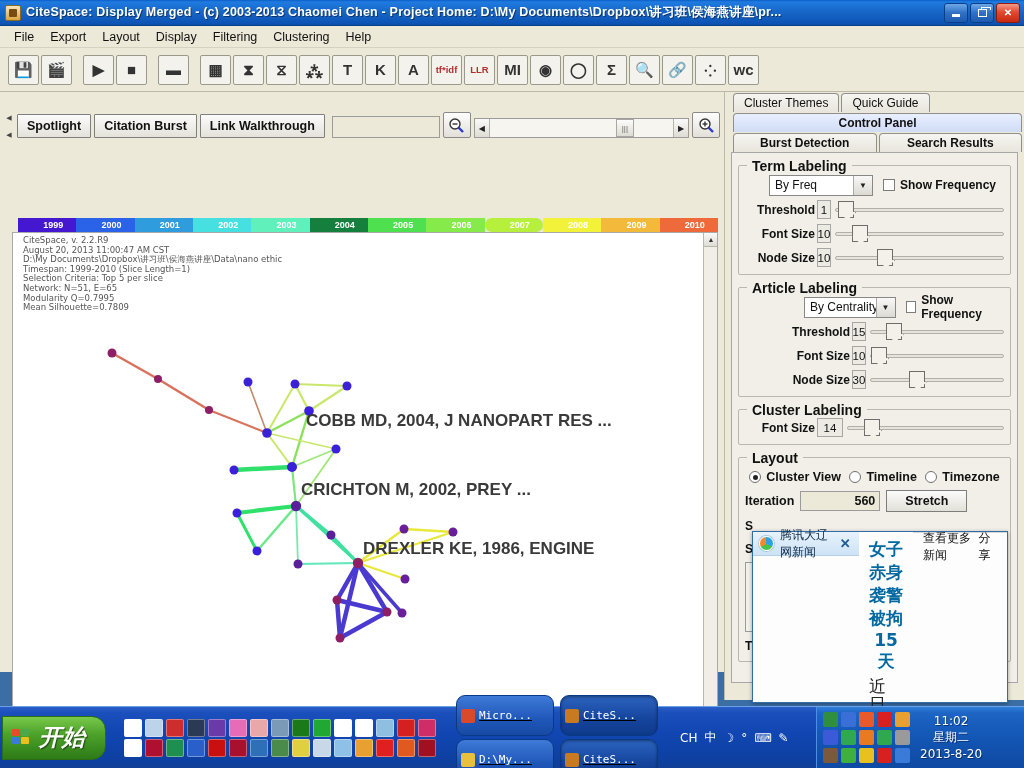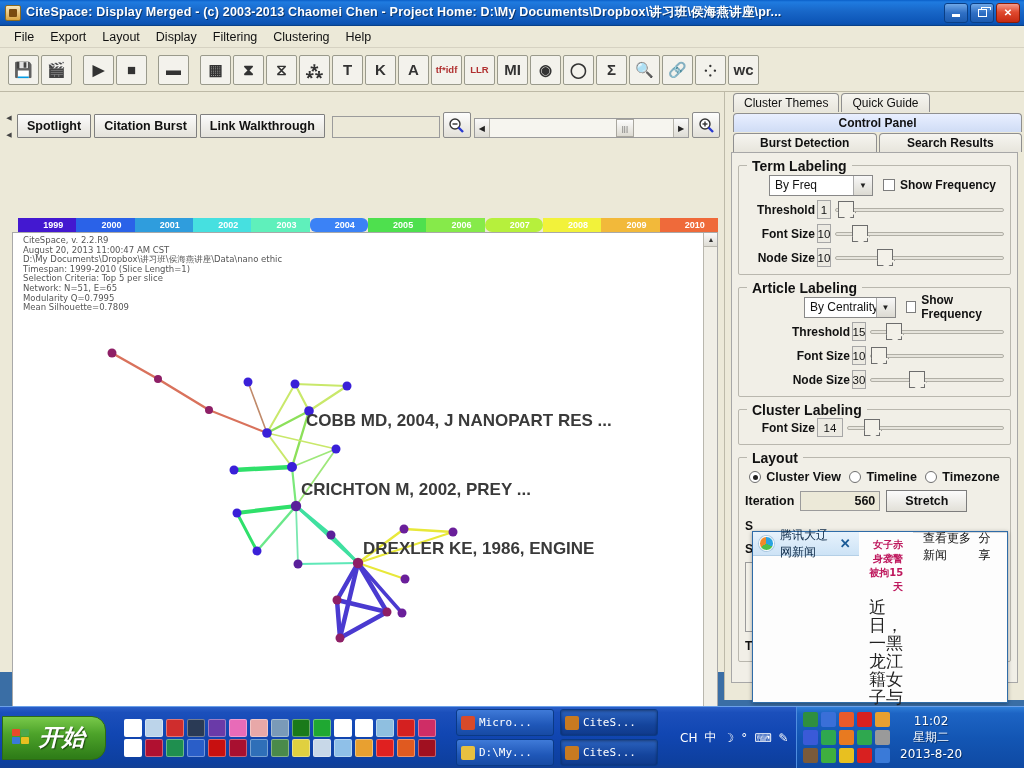--- a/index.html
+++ b/index.html
@@ -199,21 +199,21 @@
     height:24px;background:linear-gradient(#e7f2fc,#cde3f6);display:flex;align-items:center;
     border-bottom:1px solid #b4cfe6;padding-left:6px;
   }
   .pop-logo{width:15px;height:15px;border-radius:50%;
     background:conic-gradient(#2aa3e0 0 33%,#4cbf4c 0 66%,#f08a2a 0 100%);
     border:1px solid #fff;box-shadow:0 0 0 1px #a9c8e0;flex:none;margin-right:6px;}
   .pop-title{font-size:12px;color:#0d2a48;font-family:"DejaVu Sans",sans-serif;flex:1;}
   .pop-close{width:22px;height:18px;color:#1a5a96;font-size:13px;font-weight:bold;
     display:flex;align-items:center;justify-content:center;margin-right:3px;}
   .pop-body{flex:1;padding:6px 10px 0 10px;}
-  .pop-h{font-size:10px;font-weight:bold;color:#be185d;text-align:right;
+  .pop-h{font-size:17px;font-weight:bold;color:#0369a1;text-align:center;
     font-family:"DejaVu Sans",sans-serif;margin-bottom:4px;}
   .pop-p{font-size:17px;color:#222;line-height:18px;font-family:"DejaVu Sans",sans-serif;text-align:justify;}
   .pop-foot{height:28px;border-top:1px solid #d8d8d8;display:flex;align-items:center;
     justify-content:space-between;padding:0 10px;}
   .pop-link{font-size:12px;color:#111;font-family:"DejaVu Sans",sans-serif;}
 
   
   .taskbar{
     position:absolute;left:0;top:706px;width:1024px;height:62px;
     background:linear-gradient(to bottom,#2a5fc8 0%,#1b4fbb 9%,#1146b2 45%,#0d3f9e 92%,#123f94 100%);
@@ -230,31 +230,31 @@
     position:relative;flex:none;}
   .flagico i{position:absolute;width:8px;height:7px;display:block;border-radius:1px;}
   .starttext{color:#fff;font-size:23px;font-style:italic;font-weight:bold;
     font-family:"DejaVu Sans",sans-serif;text-shadow:1px 1px 1px rgba(0,0,0,.5);}
   .quicklaunch{display:flex;flex-direction:column;margin-left:18px;gap:2px;flex:none;}
   .ql-row{display:flex;gap:3px;}
   .qicon{width:18px;height:18px;border-radius:2px;border:1px solid rgba(255,255,255,.35);}
   .tasks{display:flex;flex-direction:column;gap:3px;margin-left:20px;flex:none;}
   .task-row{display:flex;gap:6px;}
   .taskbtn{
-    width:98px;height:27px;border:1px solid #0a3a86;border-radius:3px;
+    width:98px;height:41px;border:1px solid #0a3a86;border-radius:9px;
     background:linear-gradient(#3f7ad8,#1f57b8 60%,#174aa4);
-    display:flex;align-items:center;padding-left:4px;
+    display:flex;align-items:center;padding-left:4px;text-decoration:underline;
   }
   .taskbtn.act{background:linear-gradient(#2c63bf,#14449c 60%,#0f3a8c);box-shadow:inset 0 1px 3px rgba(0,0,0,.4);}
   .task-ico{width:14px;height:14px;border-radius:2px;margin-right:4px;flex:none;}
   .task-lbl{color:#fff;font-size:11px;font-family:"DejaVu Sans Mono",monospace;white-space:nowrap;overflow:hidden;}
   .ime{display:flex;align-items:center;gap:7px;margin-left:22px;flex:none;}
   .ime-t{color:#fff;font-size:12px;font-family:"DejaVu Sans",sans-serif;}
   .tray{
-    margin-left:auto;height:62px;width:228px;
+    margin-left:auto;height:62px;width:208px;
     background:linear-gradient(to bottom,#2f7fd8 0%,#1d64c4 10%,#1356b4 50%,#0f4aa4 95%);
     border-left:1px solid #4f8ee0;display:flex;align-items:center;padding:0 6px;flex:none;
   }
   .trayicons{display:flex;flex-direction:column;gap:3px;}
   .tr-row{display:flex;gap:3px;}
   .tricon{width:15px;height:15px;border-radius:2px;}
   .clock{margin-left:10px;display:flex;flex-direction:column;align-items:center;gap:1px;}
   .clock div{color:#fff;font-size:12px;font-family:"DejaVu Sans",sans-serif;text-shadow:1px 1px 0 rgba(0,0,0,.4);}
 </style>
 </head>
@@ -348,21 +348,21 @@
           </svg>
       </div>
     </div>
 
     <div class="timeline" id="timeline">
         <div class="tl-cell" style="background: rgb(67, 24, 208);">1999</div>
         <div class="tl-cell" style="background: rgb(42, 98, 232);">2000</div>
         <div class="tl-cell" style="background: rgb(47, 157, 221);">2001</div>
         <div class="tl-cell" style="background: rgb(70, 224, 224);">2002</div>
         <div class="tl-cell" style="background: rgb(95, 240, 187);">2003</div>
-        <div class="tl-cell" style="background: #3b82f6; border-radius: 6px;">2004</div>
+        <div class="tl-cell" style="background: #15803d;">2004</div>
         <div class="tl-cell" style="background: rgb(78, 224, 78);">2005</div>
         <div class="tl-cell" style="background: rgb(134, 234, 74);">2006</div>
         <div class="tl-cell" style="background: rgb(182, 240, 60); border-radius: 7px;">2007</div>
         <div class="tl-cell" style="background: rgb(242, 242, 58);">2008</div>
         <div class="tl-cell" style="background: rgb(242, 185, 58);">2009</div>
         <div class="tl-cell" style="background: rgb(239, 106, 58);">2010</div>
       </div>
 
     <div class="canvaswrap">
       <div class="infotext" id="infotext">CiteSpace, v. 2.2.R9

